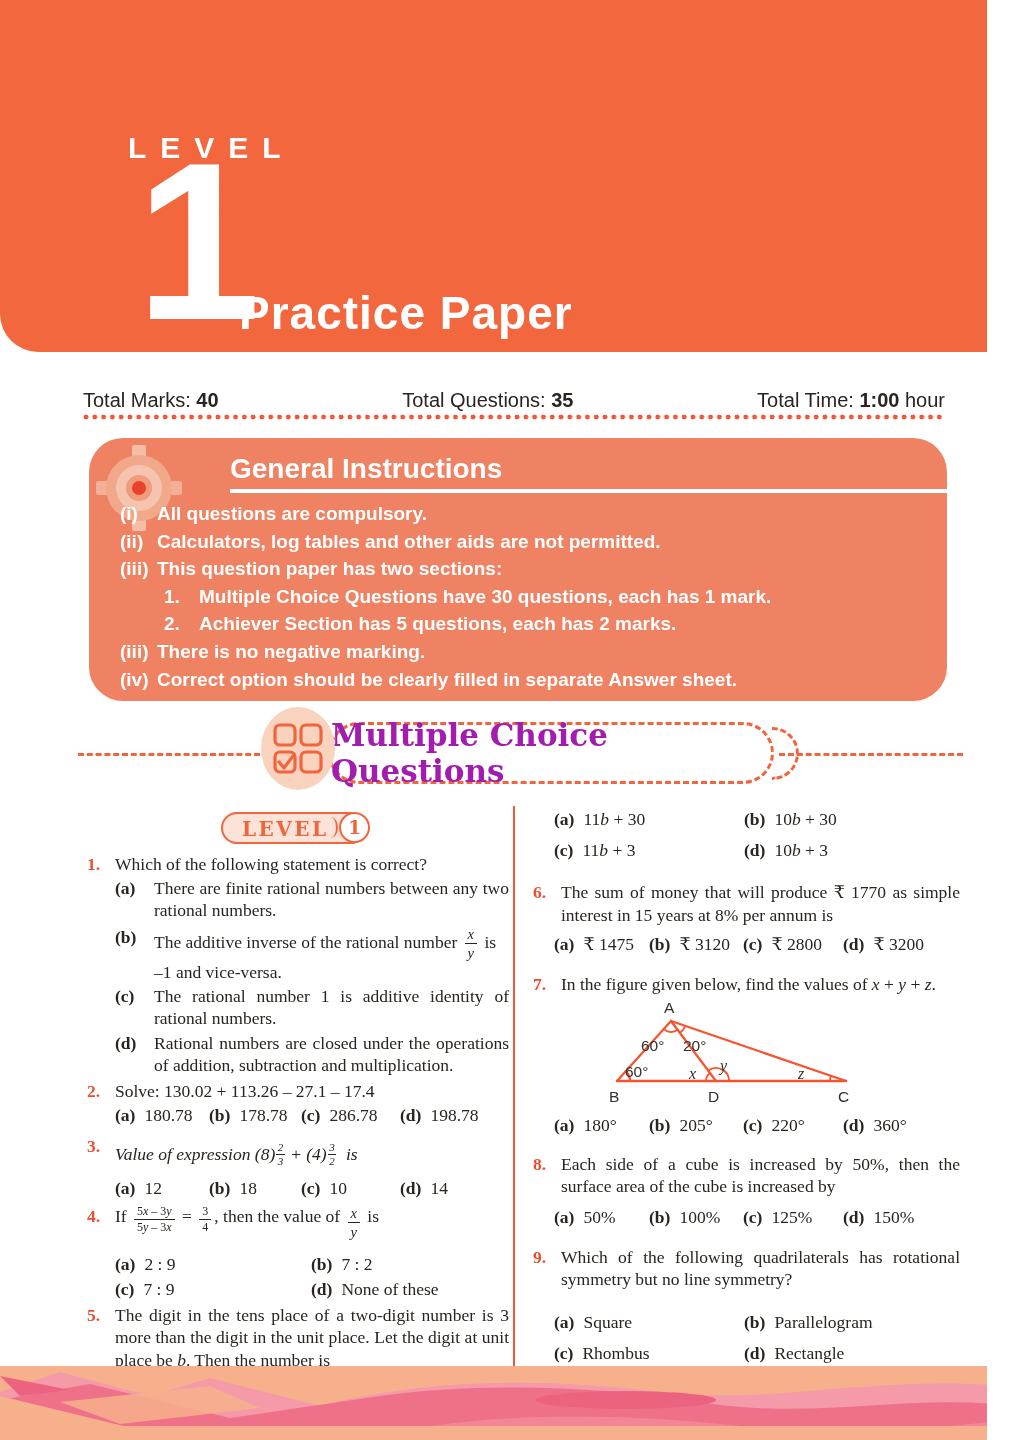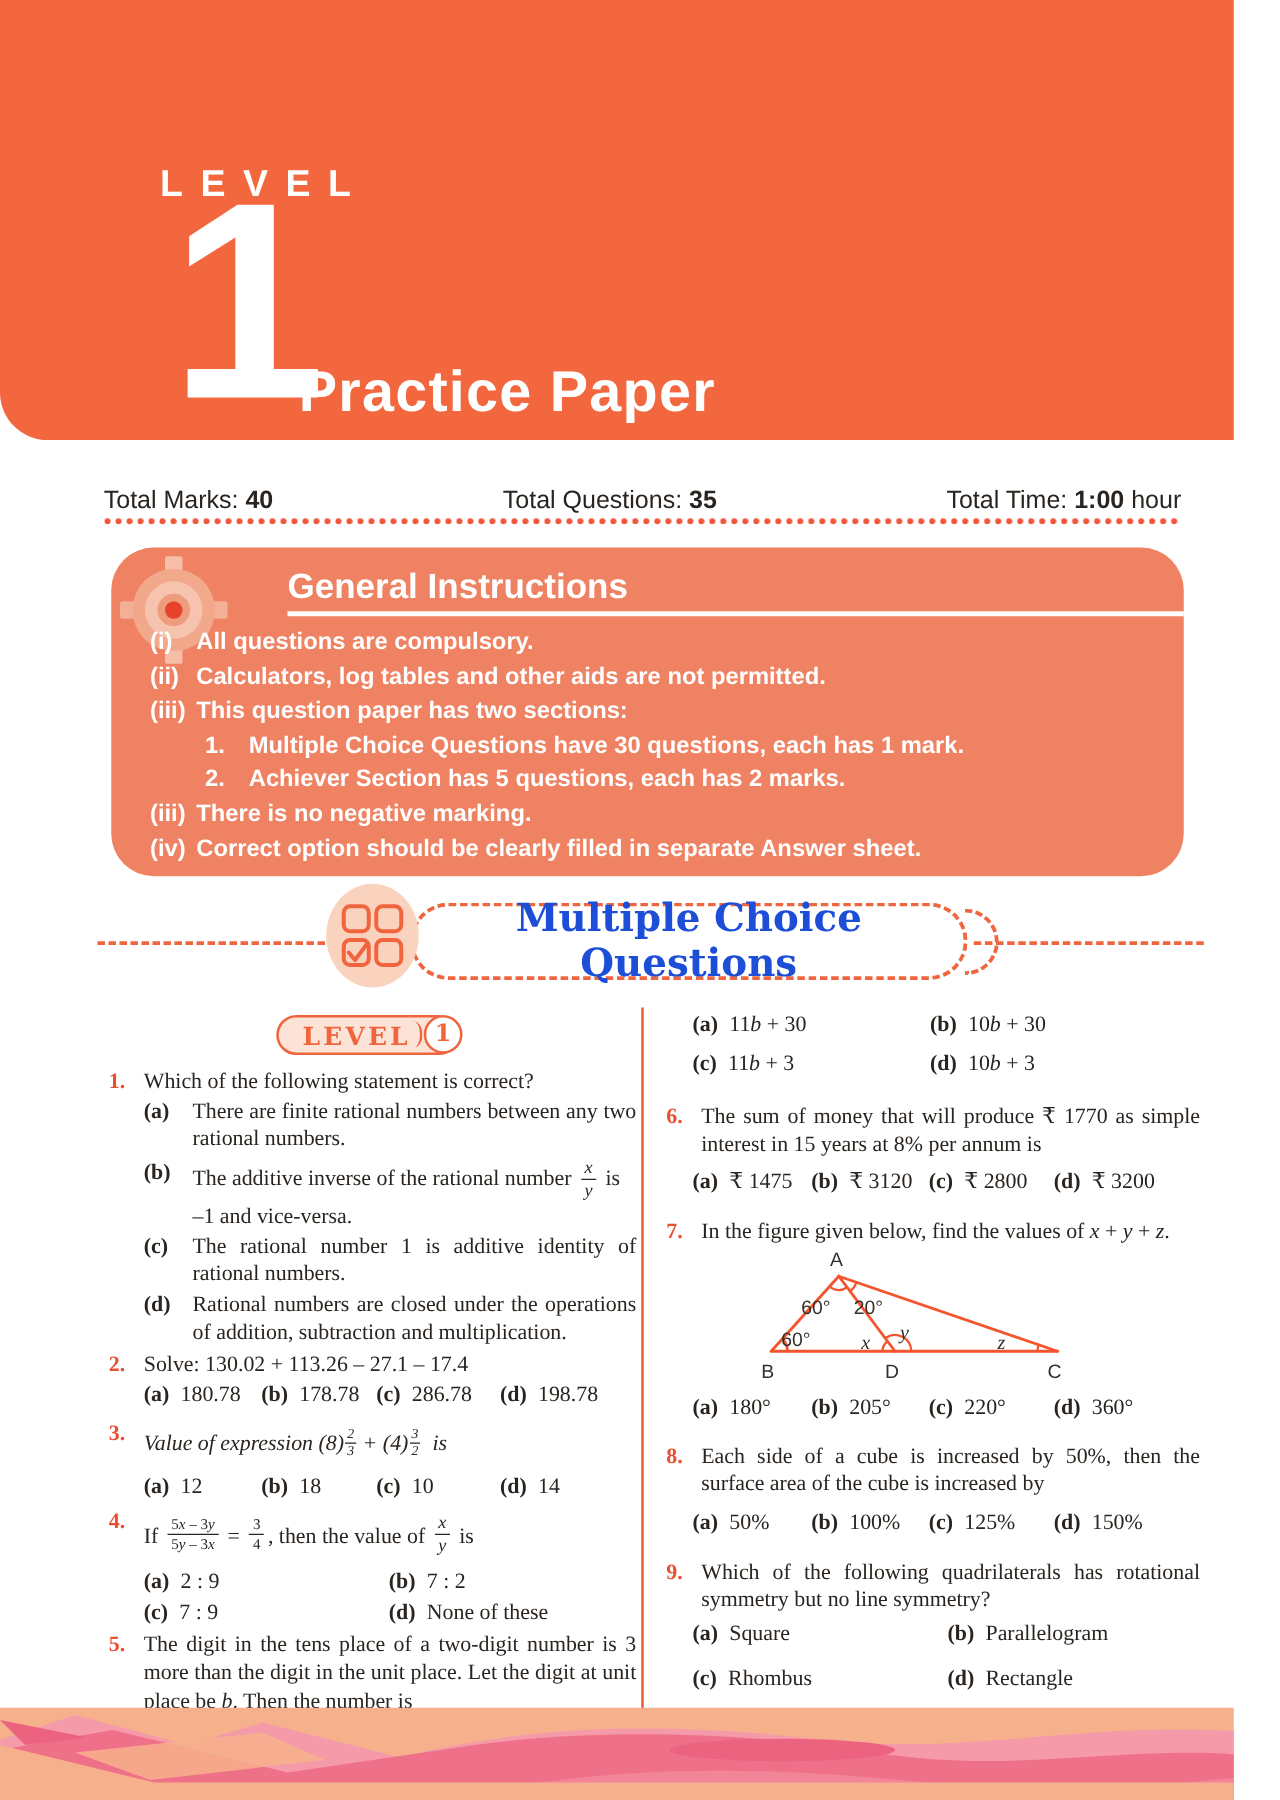--- a/index.html
+++ b/index.html
@@ -28,21 +28,21 @@
   .ii { position:relative; padding-left:37px; }
   .ii .inum { position:absolute; left:0; }
   .ii.sub { padding-left:79px; }
   .ii.sub .inum { left:44px; }
 
   
   .dashL { position:absolute; top:753px; left:78px; width:182px; border-top:3px dashed #F0653E; }
   .dashR { position:absolute; top:753px; left:779px; width:184px; border-top:3px dashed #F0653E; }
   .mcq-arc { position:absolute; left:772px; top:727px; width:27px; height:53px; border:3px dashed #F0653E; border-left:none; border-radius:0 27px 27px 0; }
   .mcq-pill { position:absolute; left:328px; top:722px; width:446px; height:62px; background:#fff; border:3px dashed #F0653E; border-radius:31px; display:flex; align-items:center; justify-content:center; }
-  .mcq-pill span { color:#1d4ed8; font:bold 31px "DejaVu Serif",serif;text-align:center; }
+  .mcq-pill span { color:#a21caf; font:bold 31px "DejaVu Serif",serif; }
   .mcq-icon { position:absolute; left:261px; top:707px; width:74px; height:83px; background:#FAD3BF; border-radius:50%; display:flex; align-items:center; justify-content:center; }
 
   
   .badge { position:absolute; left:221px; top:812px; width:146px; height:32px; background:#FBE4D7; border:2.5px solid #F0653E; border-radius:18px; }
   .badge-label { position:absolute; left:19px; top:3px; color:#F0653E; font:bold 20px "DejaVu Serif",serif; letter-spacing:2.5px; }
   .badge-curve { position:absolute; right:27px; top:3px; width:12px; height:21px; border-right:2.2px solid #F0653E; border-radius:0 60% 60% 0 / 0 50% 50% 0; }
   .badge-circle { position:absolute; right:-5px; top:-2px; width:31px; height:31px; background:#fff; border:2.5px solid #F0653E; border-radius:50%; color:#F0653E; font:bold 19px/27px "DejaVu Serif",serif; text-align:center; }
 
   .vdiv { position:absolute; left:513px; top:806px; width:2px; height:562px; background:#F0563A; }
 
@@ -65,21 +65,21 @@
 
   
   .fr { display:inline-flex; flex-direction:column; align-items:center; vertical-align:middle; line-height:1.12; font-size:12px; margin:0 3px; text-align:center; }
   .fr .n { border-bottom:1.4px solid #29241f; padding:0 3px 1px; }
   .fr .d { padding-top:1px; }
   .fr.small { font-size:14.5px; }
   .efr { display:inline-flex; flex-direction:column; align-items:center; font-size:11px; line-height:1.12; vertical-align:9px; margin:0 1px; }
   .efr .n { border-bottom:1.1px solid #29241f; padding:0 1.5px 0.5px; }
   .q3line { display:flex; align-items:center; height:40px;font-style:italic; }
   .q3line > span { white-space:pre; }
-  .q4line { display:flex; align-items:center; height:46px; white-space:pre; }
+  .q4line { display:flex; height:46px; white-space:pre; }
 
   .mt4{margin-top:4px;} .mt6{margin-top:6px;} .mt8{margin-top:8px;}
   .mt16{margin-top:16px;} .mt18{margin-top:18px;} .mt20{margin-top:20px;}
   .figwrap { margin:4px 0 2px 28px; }
 
   
   .footer { position:absolute; left:0; top:1366px; width:1024px; height:74px; }
 </style>
 </head>
 <body>
@@ -280,21 +280,21 @@
       <div class="opt"><span class="olet">(a)</span><span>50%</span></div>
       <div class="opt"><span class="olet">(b)</span><span>100%</span></div>
       <div class="opt"><span class="olet">(c)</span><span>125%</span></div>
       <div class="opt"><span class="olet">(d)</span><span>150%</span></div>
     </div>
 
     <div class="q mt18">
       <span class="qnum">9.</span>
       <span>Which of the following quadrilaterals has rotational symmetry but no line symmetry?</span>
     </div>
-    <div class="row2" style="margin-top:4px;gap:14px;">
+    <div class="row2" style="margin-top:20px;">
       <div class="opt"><span class="olet">(a)</span><span>Square</span></div>
       <div class="opt"><span class="olet">(b)</span><span>Parallelogram</span></div>
       <div class="opt"><span class="olet">(c)</span><span>Rhombus</span></div>
       <div class="opt"><span class="olet">(d)</span><span>Rectangle</span></div>
     </div>
   </div>
 
   <svg class="footer" width="1024" height="74" viewBox="0 0 1024 74" preserveAspectRatio="none">
     <rect width="1024" height="74" fill="#F7B08C"></rect>
     <path d="M0,26 L60,6 L150,30 L210,12 L320,40 C430,12 540,12 660,26 C780,40 880,6 1024,22 L1024,74 L0,74 Z" fill="#F49AA8"></path>

